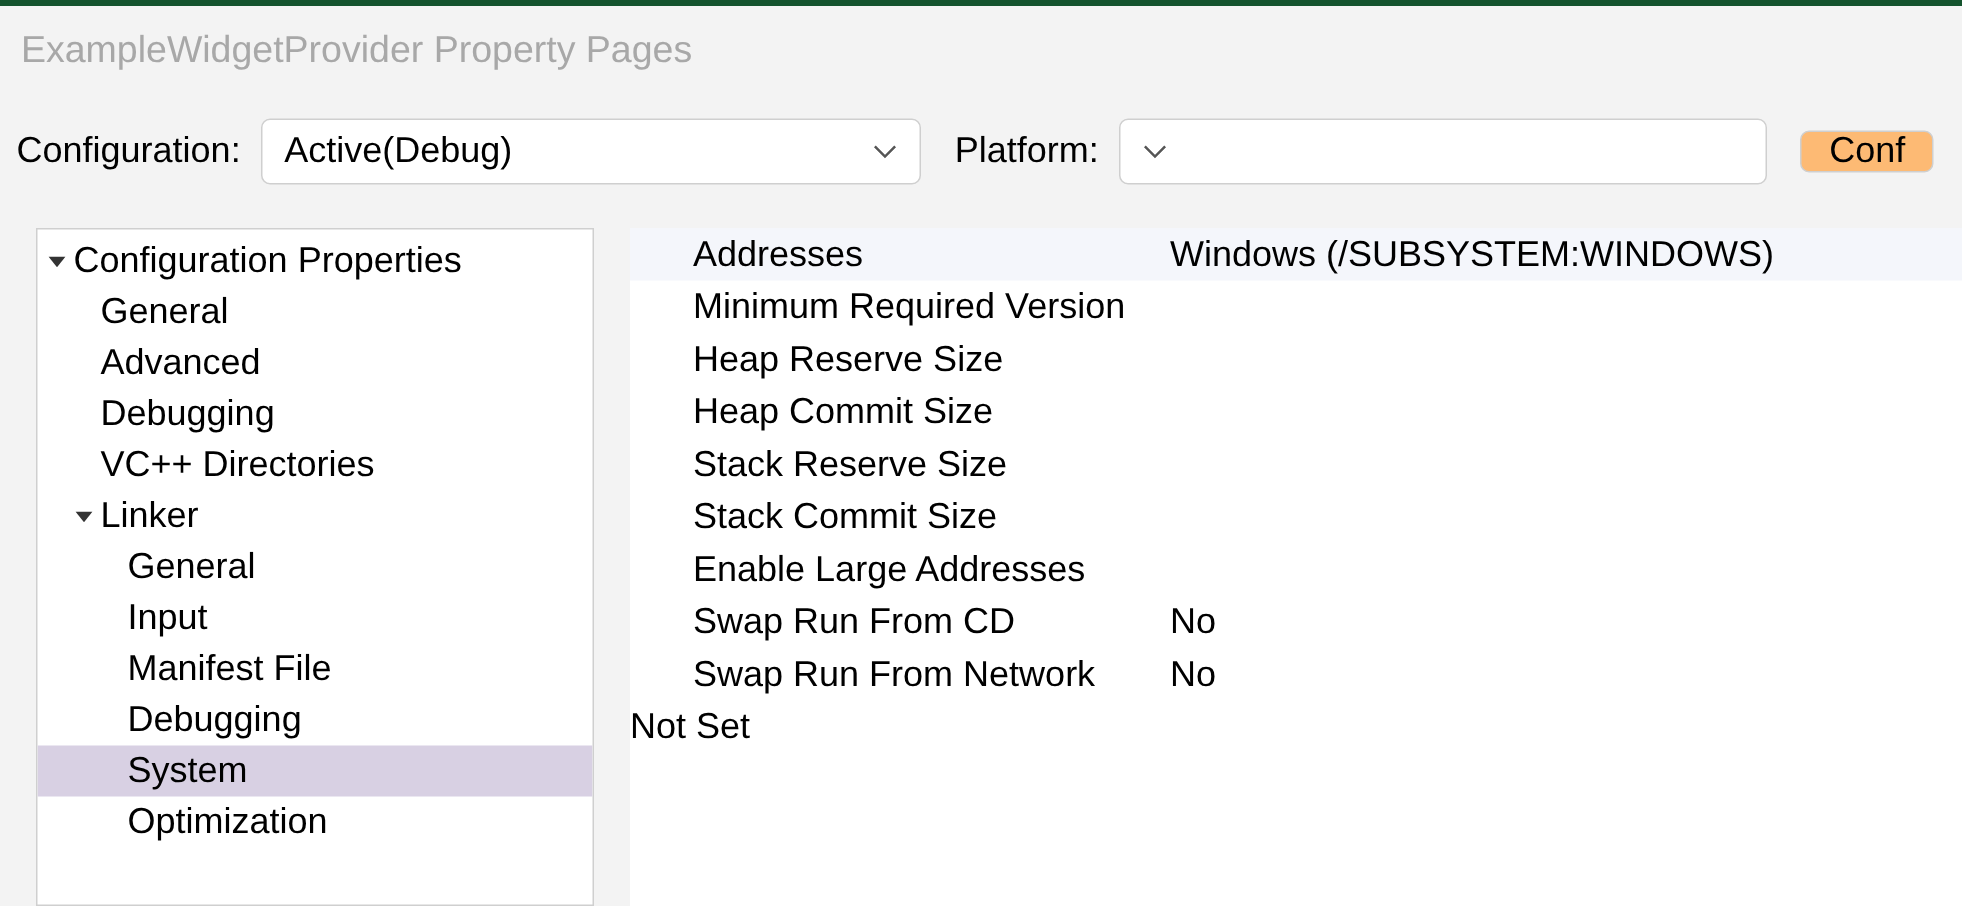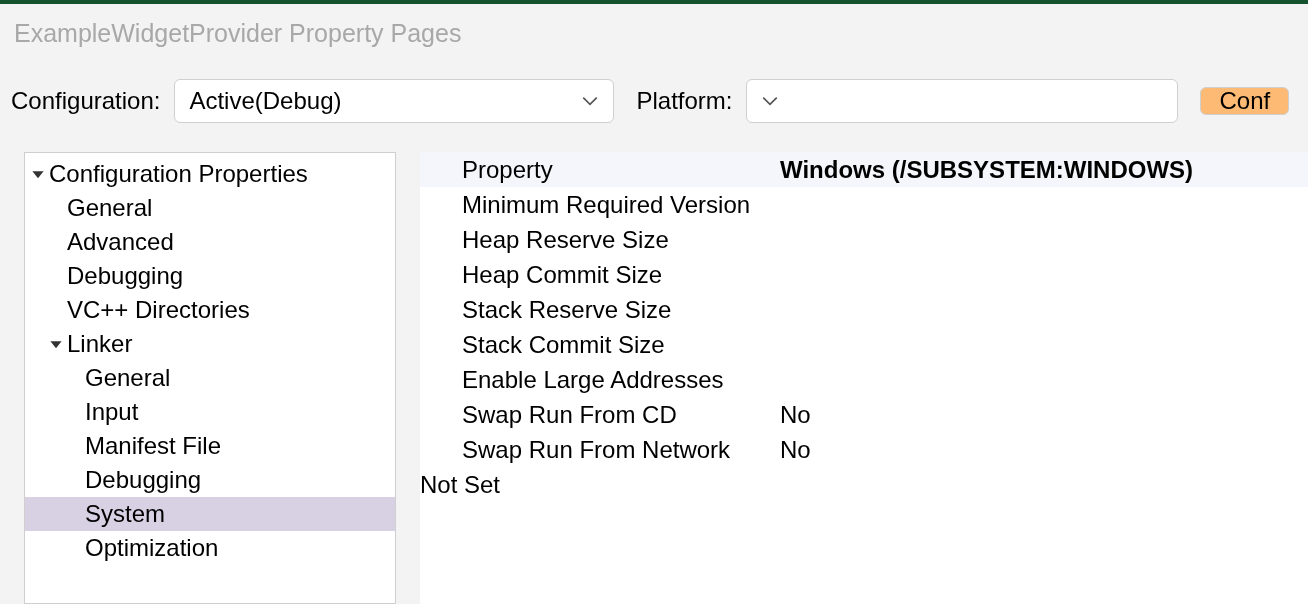--- a/index.html
+++ b/index.html
@@ -126,21 +126,21 @@
   }
   .prop-label {
     width: 360px;
     padding-left: 42px;
   }
   .prop-value {
     flex: 1;
     padding-left: 0;
   }
   .prop-row.selected .prop-value {
-    font-weight: 700;
+    font-weight: 400;
   }
 </style>
 </head>
 <body>
 
 <div class="window">
 
   <div class="titlebar">
     <span>ExampleWidgetProvider Property Pages</span>
   </div>
@@ -208,21 +208,21 @@
       <div class="tree-row indent-2 selected">
         <span>System</span>
       </div>
       <div class="tree-row indent-2">
         <span>Optimization</span>
       </div>
     </div>
 
     <div class="props">
       <div class="prop-row selected">
-        <div class="prop-label">Property</div>
+        <div class="prop-label">Addresses</div>
         <div class="prop-value">Windows (/SUBSYSTEM:WINDOWS)</div>
       </div>
       <div class="prop-row">
         <div class="prop-label">Minimum Required Version</div>
         <div class="prop-value"></div>
       </div>
       <div class="prop-row">
         <div class="prop-label">Heap Reserve Size</div>
         <div class="prop-value"></div>
       </div>

